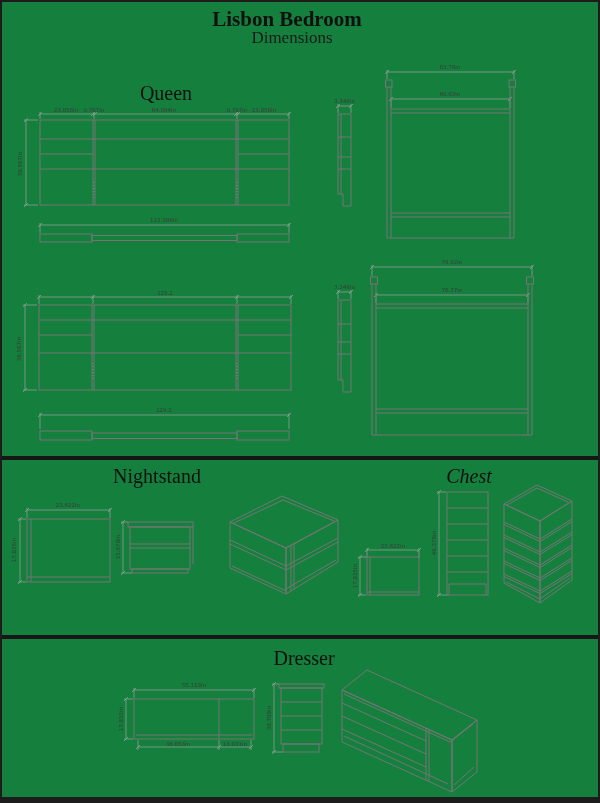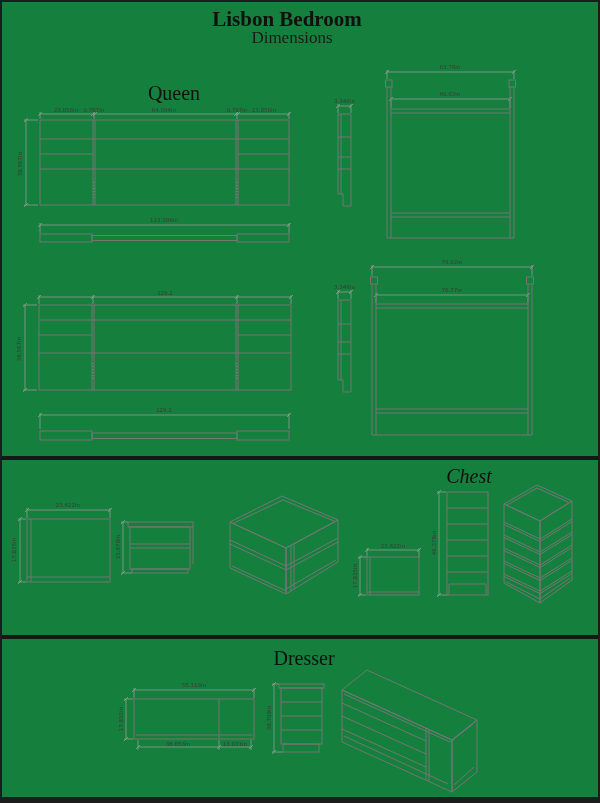--- a/index.html
+++ b/index.html
@@ -22,21 +22,21 @@
   svg text{font-family:"DejaVu Sans",sans-serif;font-size:5.5px;fill:#3a3a3a;}
 </style>
 </head>
 <body>
 
 <div class="page">
 
   <div class="main-title">Lisbon Bedroom</div>
   <div class="main-sub">Dimensions</div>
 
-  <div class="sec-title" style="left:72px;top:80px;width:200px;">Queen</div>
+  <div class="sec-title" style="left:64px;top:80px;width:200px;">Queen</div>
 
   <svg class="draw" style="left:10px;top:100px;" width="315" height="112" viewBox="0 0 315 112">
     <g>
       <path class="d" d="M28 12H277 M26 14l4 -4 M79 14l4 -4 M81 14l4 -4 M222 14l4 -4 M224 14l4 -4 M275 14l4 -4 M28 17V10 M82 17V10 M225 17V10 M277 17V10 M14 18V103 M12 20l4 -4 M12 105l4 -4 M26 18H12 M26 103H12"></path>
     </g>
     <g>
       <rect class="o" x="28" y="18" width="249" height="85"></rect>
       <path class="o" d="M81 18V103 M83 18V103 M224 18V103 M226 18V103 M28 37H277 M28 67H277 M28 52H81 M226 52H277"></path>
       <path class="dot" d="M82 80V96 M225 80V96"></path>
     </g>
@@ -127,20 +127,21 @@
     <g>
       <rect class="o" x="13" y="29" width="52" height="9"></rect>
       <rect class="o" x="210" y="29" width="52" height="9"></rect>
       <rect class="o" x="65" y="31" width="145" height="5.5"></rect>
     </g>
     <text x="137" y="10" text-anchor="middle">129.2</text>
   </svg>
 
   <div class="divider" style="top:454px;"></div>
 
+  <div class="sec-title" style="left:70px;top:463px;width:170px;">Nightstand</div>
 
   <svg class="draw" style="left:8px;top:495px;" width="120" height="95" viewBox="0 0 120 95">
     <g>
       <path class="d" d="M17 13H100 M15 15l4 -4 M98 15l4 -4 M17 21V11 M100 21V11 M10 22V85 M8 24l4 -4 M8 87l4 -4 M16 22H8 M16 85H8"></path>
     </g>
     <g>
       <rect class="o" x="17" y="22" width="83" height="63"></rect>
       <path class="o" d="M21 22V85 M17 80H100"></path>
     </g>
     <text x="58" y="10" text-anchor="middle">23.622in</text>

